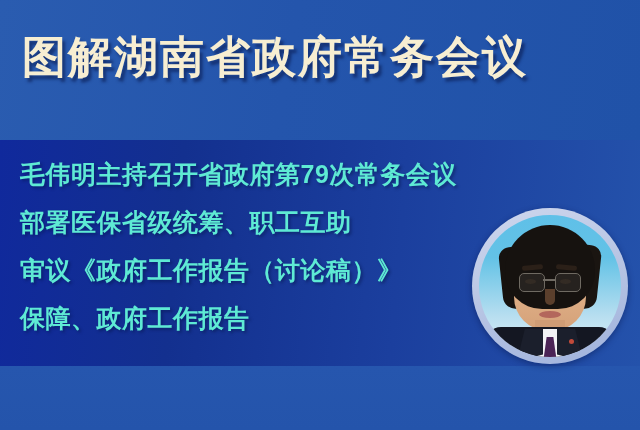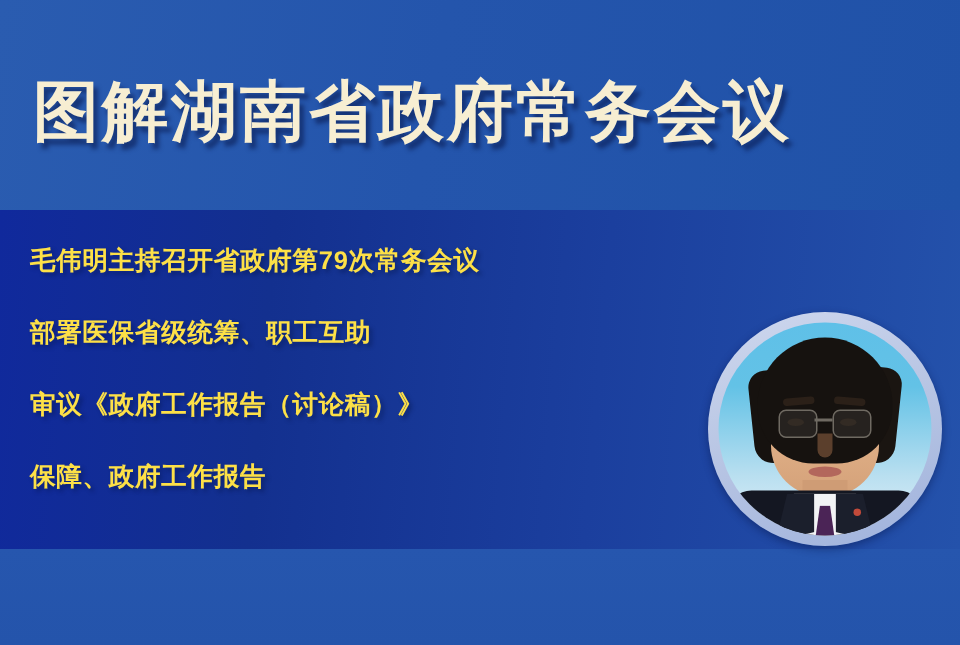--- a/index.html
+++ b/index.html
@@ -33,44 +33,44 @@
     position: absolute;
     left: 0; top: 366px;
     width: 640px; height: 64px;
     background: linear-gradient(180deg, #2656ae 0%, #2454ab 100%);
   }
 
   
   .title {
     position: absolute;
     left: 22px;
-    top: 47px;
+    top: 29px;
     width: 560px;
     font-family: "DejaVu Serif", "Liberation Serif", serif;
     font-weight: 700;
     font-size: 44px;
     line-height: 56px;
     letter-spacing: 2px;
     color: #f7eed2;
     text-shadow: 3px 4px 3px rgba(8, 22, 72, 0.55);
     white-space: nowrap;
   }
 
   
   .body-text {
     position: absolute;
     left: 20px;
     top: 150px;
     width: 460px;
   }
   .body-line {
-    color: #fde047;
+    color: #5eead4;
     font-family: "Liberation Sans", "DejaVu Sans", sans-serif;
     font-weight: 700;
-    font-size: 17px;
+    font-size: 25px;
     line-height: 48px;
     letter-spacing: 0.5px;
     white-space: nowrap;
     text-shadow: 2px 2px 3px rgba(5, 18, 66, 0.45);
   }
 
   
   .portrait-wrap {
     position: absolute;
     left: 472px;

